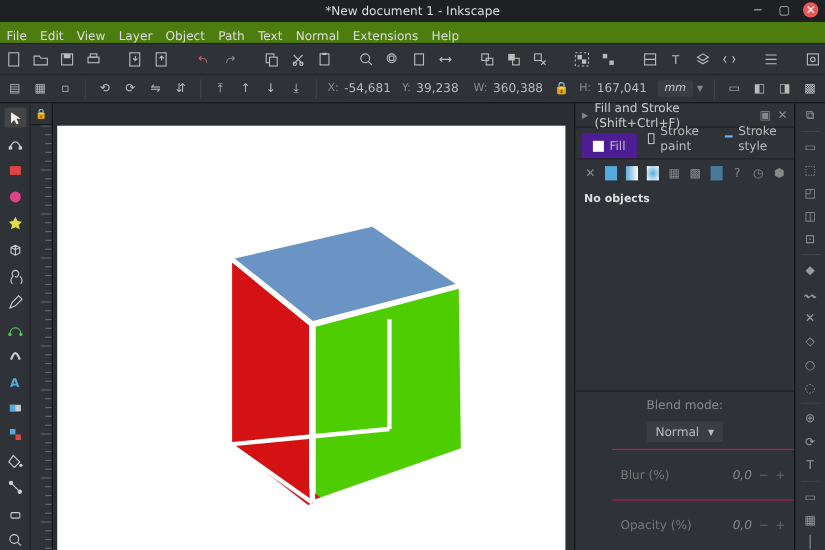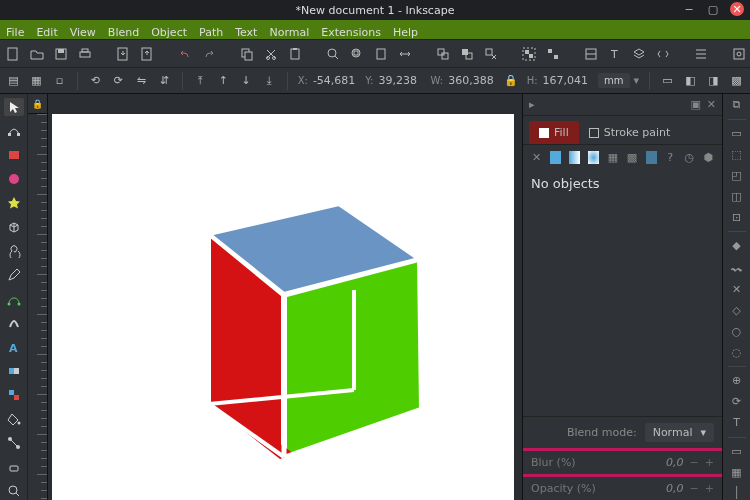--- a/index.html
+++ b/index.html
@@ -11,21 +11,21 @@
   .winctrls .close { background:#e55; border-radius:50%; color:#fff;}
   .menubar { height:20px; background:#4d7c0f; display:flex; align-items:flex-end; padding:0 6px; gap:12px; border-bottom:1px solid #222;}
   .menubar span { color:#ddd; cursor:pointer; font-size:11px;}
   .toolbar1 { height:28px; background:#2f3237; display:flex; align-items:center; padding:0 6px; gap:10px; border-bottom:1px solid #222;}
   .tb-icon { width:16px; height:16px; display:inline-flex; align-items:center; justify-content:center; color:#bbb; cursor:pointer;}
   .tb-sep { width:1px; height:18px; background:#444; margin:0 2px;}
   .toolbar2 { height:26px; background:#2f3237; display:flex; align-items:center; padding:0 6px; gap:8px; border-bottom:1px solid #111; font-size:10px; color:#aaa;}
   .toolbar2 .grp { display:flex; align-items:center; gap:3px;}
   .toolbar2 .lbl { color:#888; font-size:10px;}
   .toolbar2 .val { min-width:46px; background:#2f3237; color:#bbb; padding:1px 2px;}
-  .toolbar2 .unit { background:#3a3d42; padding:2px 6px; border-radius:2px; color:#ccc; font-size:10px;}
+  .toolbar2 .unit { background:#3a3d42; padding:2px 6px; border-radius:2px; color:#ccc; font-size:10px;font-style:italic;}
   .main { display:flex; height:406px; }
   .toolbox { width:28px; background:#2f3237; display:flex; flex-direction:column; align-items:center; padding-top:4px; gap:6px; border-right:1px solid #222;}
   .tool { width:20px; height:20px; display:flex; align-items:center; justify-content:center; color:#ccc; cursor:pointer; border-radius:2px;}
   .ruler-corner { width:20px;height:20px;background:#2f3237;border-right:1px solid #111;border-bottom:1px solid #111; display:flex;align-items:center;justify-content:center;color:#888;font-size:9px;}
   .ruler-h { height:20px;background:#2f3237;border-bottom:1px solid #111;position:relative;overflow:hidden;}
   .ruler-v { width:20px;background:#2f3237;border-right:1px solid #111;position:relative;overflow:hidden;}
   .ruler-h .tick,.ruler-v .tick{position:absolute;background:#666;}
   .ruler-v .tick{height:1px;width:6px;right:0;} .ruler-v .maj{width:10px;}
   .canvas-wrap{flex:1;display:flex;flex-direction:column;background:#2a2d31;}
   .canvas-row{display:flex;flex:1;}
@@ -33,30 +33,30 @@
   .page{position:absolute;left:4px;top:0px;width:462px;height:400px;background:#fff;}
   .cube{position:absolute;left:87px;top:60px;width:330px;height:310px;}
   .cube svg{width:100%;height:100%;}
   .panel{width:200px;background:#2f3237;border-left:1px solid #111;display:flex;flex-direction:column;}
   .panel-head{height:22px;display:flex;align-items:center;padding:0 6px;color:#ccc;font-size:10px;border-bottom:1px solid #222;gap:6px;}
   .panel-head .chev{color:#888;}
   .panel-head .pin{margin-left:auto;color:#888;cursor:pointer;}
   .panel-head .x{color:#888;cursor:pointer;}
   .tabbar{display:flex;height:28px;align-items:flex-end;gap:0;padding:0 6px;}
   .tab{padding:5px 10px;color:#bbb;font-size:10px;cursor:pointer;display:flex;align-items:center;gap:5px;margin-top:13px;}
-  .tab.active{background:#7f1d1d;border-radius:3px 3px 0 0;}
+  .tab.active{background:#4c1d95;border-radius:3px 3px 0 0;}
   .tab .sq{width:10px;height:10px;border:1px solid #bbb;display:inline-block;}
   .tab.active .sq{background:#fff;border:none;}
   .tab .dash{width:12px;height:6px;border-top:2px dashed #6ab4ff;display:inline-block;}
   .swatchrow{display:flex;gap:8px;padding:6px 8px;align-items:center;}
   .swatch{width:13px;height:13px;cursor:pointer;color:#888;display:flex;align-items:center;justify-content:center;font-size:11px;}
-  .noobj{padding:6px 8px;color:#ddd;font-weight:normal;font-size:13px;}
-  .blend{margin-top:auto;padding:6px 8px;display:flex;align-items:center;justify-content:flex-end;gap:8px;color:#888;font-size:10px;border-top:1px solid #222;}
+  .noobj{padding:6px 8px;color:#ddd;font-weight:bold;font-size:10px;}
+  .blend{margin-top:auto;padding:6px 8px;display:flex;align-items:center;justify-content:flex-end;gap:8px;color:#888;font-size:10px;border-top:1px solid #222;flex-direction:column;}
   .blend .dd{background:#3a3d42;padding:3px 8px;border-radius:2px;color:#bbb;display:flex;align-items:center;gap:8px;cursor:pointer;}
-  .slrow{padding:5px 8px;display:flex;align-items:center;color:#777;font-size:10px;border-top:3px solid #be185d;}
+  .slrow{padding:16px 8px;display:flex;align-items:center;color:#777;font-size:10px;border-top:1px solid #be185d;margin-left:33px;}
   .slrow .v{margin-left:auto;color:#888;font-style:italic;}
   .slrow .pm{margin-left:6px;color:#666;}
   .snap{width:28px;background:#2f3237;border-left:1px solid #111;display:flex;flex-direction:column;align-items:center;padding-top:4px;gap:7px;}
   .snap .tool{color:#999;}
   svg{display:block;}
 </style>
 </head>
 <body>
 
 <div class="titlebar">
@@ -65,21 +65,21 @@
     <span>─</span>
     <span>▢</span>
     <span class="close">✕</span>
   </div>
 </div>
 
 <div class="menubar">
   <span>File</span>
   <span>Edit</span>
   <span>View</span>
-  <span>Blend</span>
+  <span>Layer</span>
   <span>Object</span>
   <span>Path</span>
   <span>Text</span>
   <span>Normal</span>
   <span>Extensions</span>
   <span>Help</span>
 </div>
 
 <div class="toolbar1">
   <span class="tb-icon">
@@ -465,31 +465,36 @@
             </svg>
           </div>
         </div>
       </div>
     </div>
   </div>
 
   <div class="panel">
     <div class="panel-head">
       <span class="chev">▸</span>
+      <span>Fill and Stroke (Shift+Ctrl+F)</span>
       <span class="pin">▣</span>
       <span class="x">✕</span>
     </div>
     <div class="tabbar">
       <div class="tab active">
           <span class="sq"></span>
           <span>Fill</span>
         </div>
       <div class="tab">
           <span class="sq"></span>
           <span>Stroke paint</span>
+        </div>
+      <div class="tab">
+          <span class="dash"></span>
+          <span>Stroke style</span>
         </div>
     </div>
     <div style="height:1px;background:#222"></div>
     <div class="swatchrow">
       <span class="swatch">✕</span>
       <span class="swatch" style="background:#5ad"></span>
       <span class="swatch" style="background:linear-gradient(90deg,#5ad,#fff)"></span>
       <span class="swatch" style="background:radial-gradient(#5ad,#fff)"></span>
       <span class="swatch">▦</span>
       <span class="swatch">▩</span>

